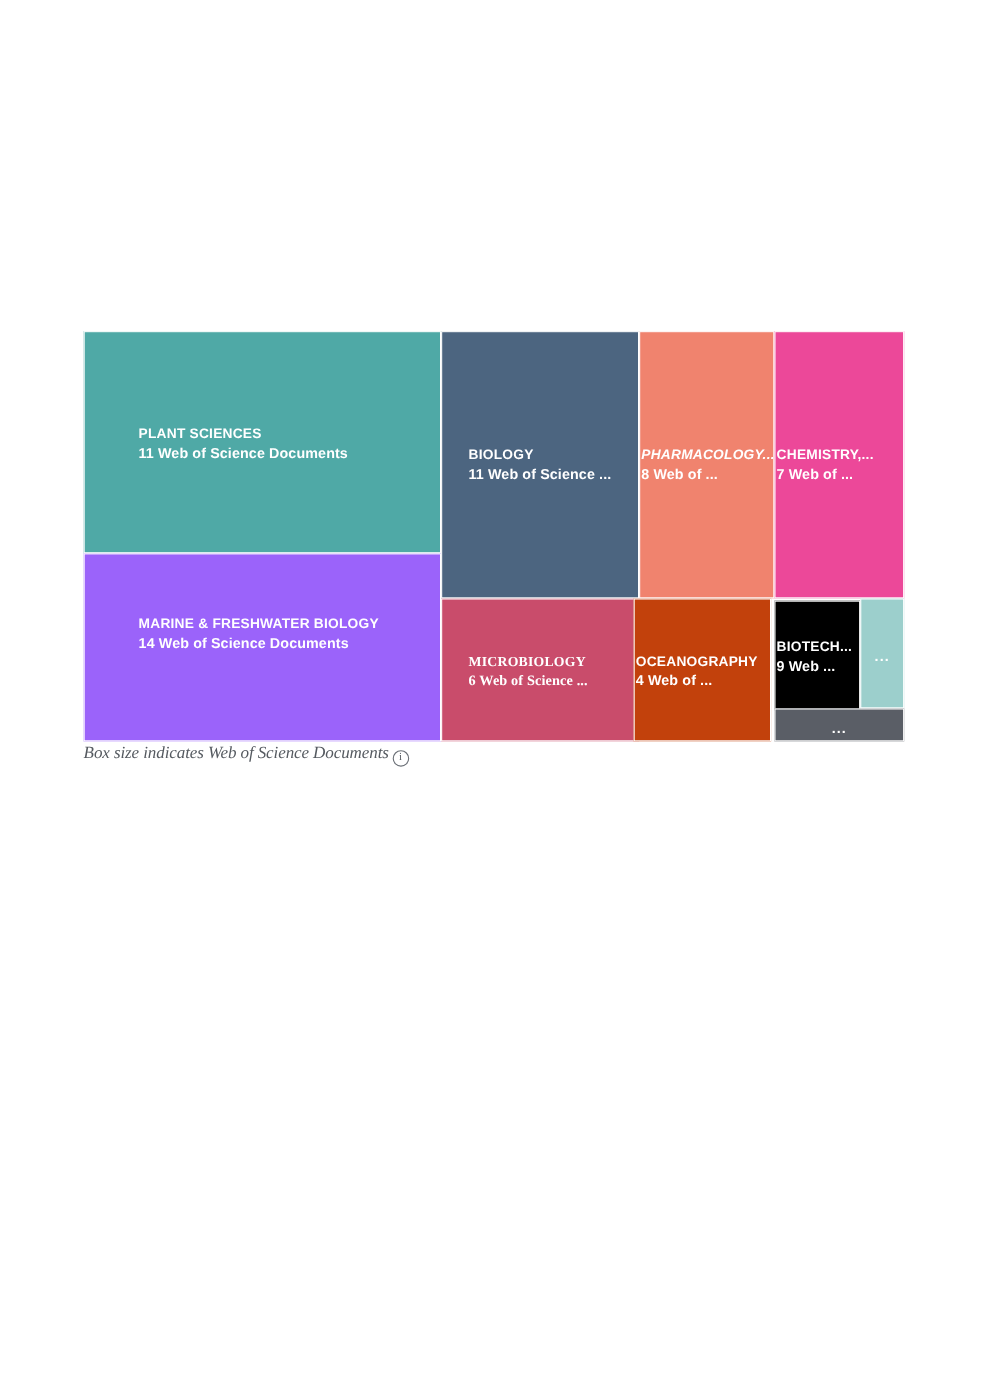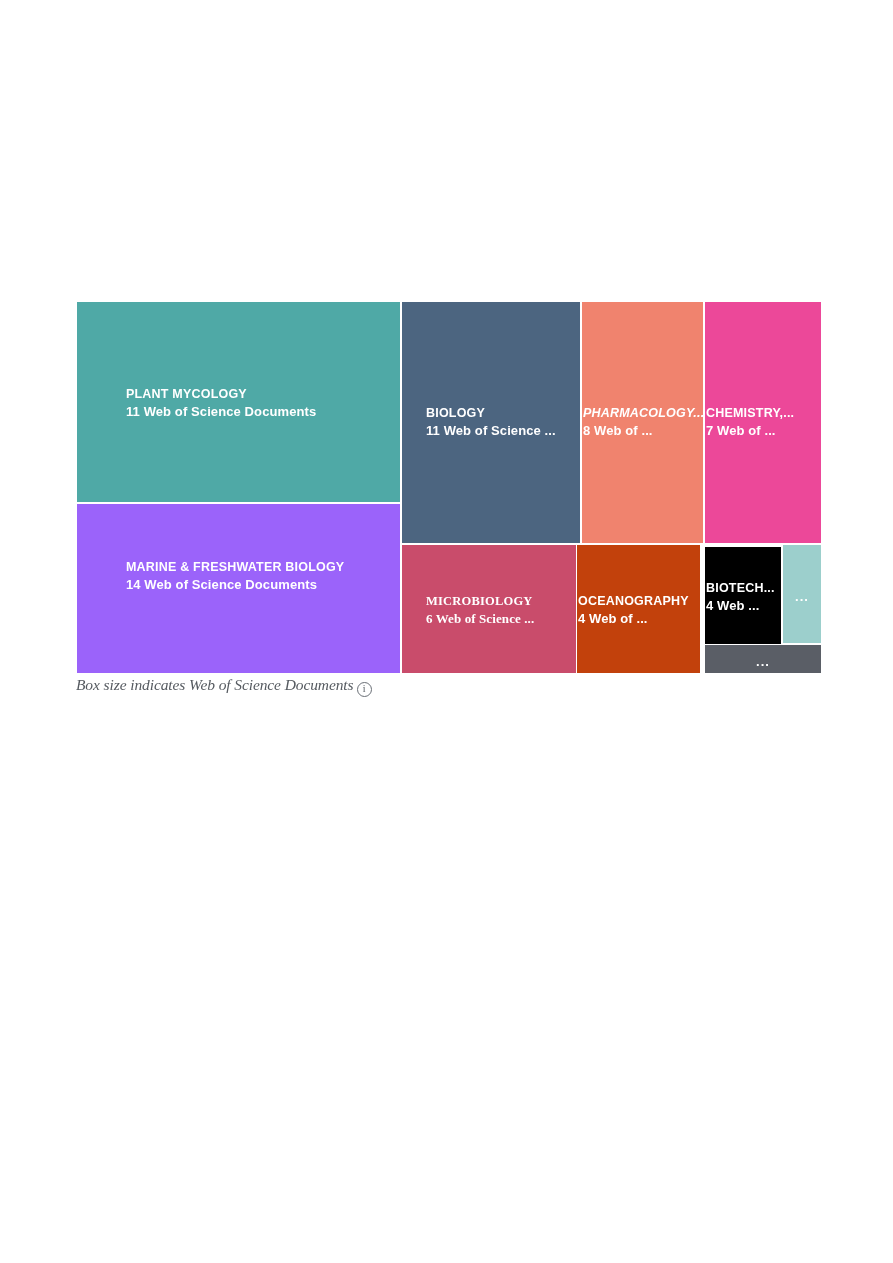--- a/index.html
+++ b/index.html
@@ -114,21 +114,21 @@
 </style>
 </head>
 <body>
 
 <div id="treemap-widget">
 
   <div id="treemap-canvas">
 
     <div class="tile" style="left:0px; top:0px; width:325px; height:202px; background:#4FA9A6;">
       <div class="text-block" style="top:84px;">
-        <div class="tile-text tile-label" style="position:relative; padding-left:49px;">PLANT MYCOLOGY</div>
+        <div class="tile-text tile-label" style="position:relative; padding-left:49px;">PLANT SCIENCES</div>
         <div class="tile-text tile-value" style="position:relative; padding-left:49px;">11 Web of Science Documents</div>
       </div>
     </div>
 
     <div class="tile" style="left:0px; top:202px; width:325px; height:171px; background:#9B63FA;">
       <div class="text-block" style="top:55px;">
         <div class="tile-text tile-label" style="position:relative; padding-left:49px;">MARINE &amp; FRESHWATER BIOLOGY</div>
         <div class="tile-text tile-value" style="position:relative; padding-left:49px;">14 Web of Science Documents</div>
       </div>
     </div>
@@ -164,21 +164,21 @@
     <div class="tile" style="left:628px; top:0px; width:118px; height:243px; background:#ec4899;">
       <div class="text-block" style="top:103px;">
         <div class="tile-text tile-label" style="position:relative; padding-left:1px;">CHEMISTRY,...</div>
         <div class="tile-text tile-value" style="position:relative; padding-left:1px;">7 Web of ...</div>
       </div>
     </div>
 
     <div class="tile" style="left:628px; top:245px; width:78px; height:100px; background:#000000;">
       <div class="text-block" style="top:33px;">
         <div class="tile-text tile-label" style="position:relative; padding-left:1px;">BIOTECH...</div>
-        <div class="tile-text tile-value" style="position:relative; padding-left:1px;">4 Web ...</div>
+        <div class="tile-text tile-value" style="position:relative; padding-left:1px;">9 Web ...</div>
       </div>
     </div>
 
     <div class="tile" style="left:706px; top:243px; width:40px; height:100px; background:#9CCFCC;">
       <div class="ellipsis-tile-label" style="top:44px;">...</div>
     </div>
 
     <div class="tile" style="left:628px; top:343px; width:118px; height:30px; background:#5A5E66;">
       <div class="ellipsis-tile-label" style="top:9px;">...</div>
     </div>

